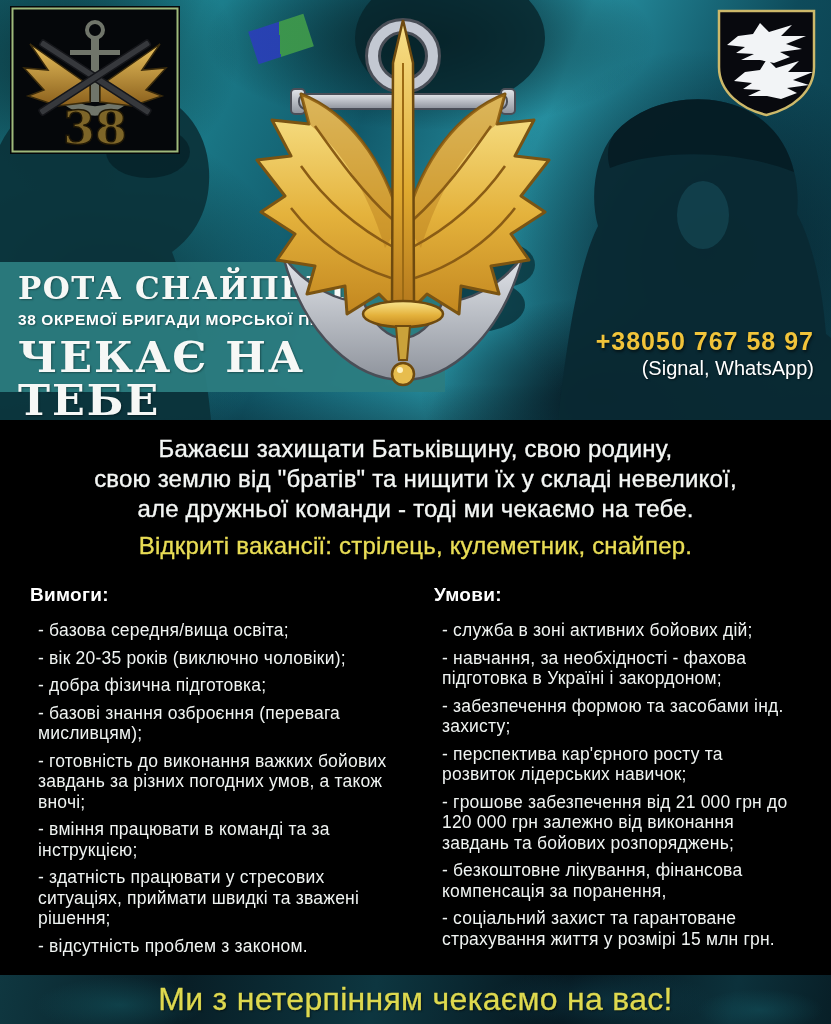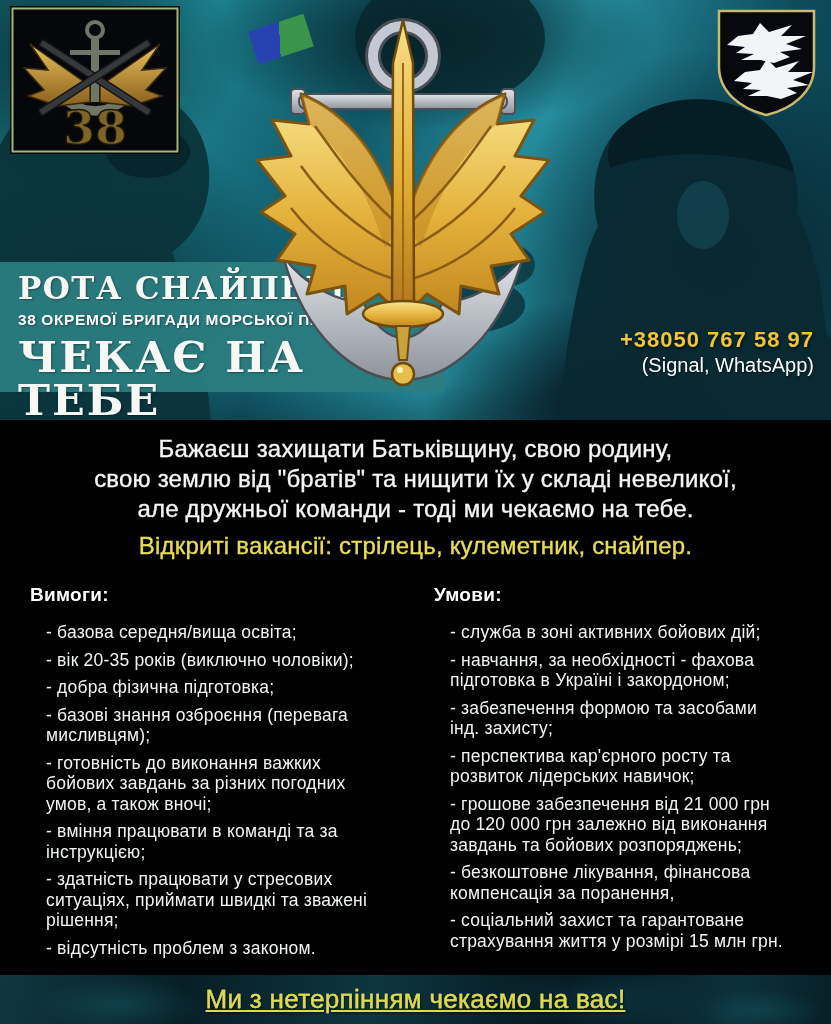--- a/index.html
+++ b/index.html
@@ -34,48 +34,48 @@
   .t1{font-family:"DejaVu Serif",serif;font-weight:bold;font-size:31px;line-height:1.05;
       color:#f6f8f6;letter-spacing:1.5px;text-shadow:1px 1px 2px rgba(0,0,0,.35);}
   .t2{font-weight:bold;font-size:15.5px;line-height:1.1;color:#ffffff;letter-spacing:.6px;
       margin-top:6px;text-shadow:1px 1px 2px rgba(0,0,0,.35);}
   .t3{font-family:"DejaVu Serif",serif;font-weight:bold;font-size:43px;line-height:1.0;
       color:#f6f8f6;letter-spacing:2px;margin-top:8px;text-shadow:1px 1px 2px rgba(0,0,0,.35);}
   .badge38{position:absolute;left:10px;top:6px;z-index:3;}
   .wolf{position:absolute;left:714px;top:5px;z-index:3;}
   .emblem{position:absolute;left:253px;top:8px;z-index:4;}
   .contact{position:absolute;right:17px;top:329px;text-align:right;z-index:5;}
-  .phone{font-weight:bold;font-size:22px;color:#f1c43a;letter-spacing:1px;line-height:1;
+  .phone{font-weight:bold;font-size:25px;color:#f1c43a;letter-spacing:1px;line-height:1;
          text-shadow:1px 2px 3px rgba(0,0,0,.55);text-align:center;}
   .messengers{font-size:20px;color:#ffffff;margin-top:4px;line-height:1;
          text-shadow:1px 1px 2px rgba(0,0,0,.55);}
   
   .content{position:absolute;left:0;top:420px;width:831px;height:555px;background:#000000;color:#eef3f1;}
   .intro{padding-top:14px;text-align:center;font-size:24px;line-height:30px;
          letter-spacing:.2px;color:#f4f7f5;-webkit-text-stroke:.35px #f4f7f5;}
   .vacancies{text-align:center;font-size:24px;margin-top:8px;color:#e9dd55;
          letter-spacing:.2px;-webkit-text-stroke:.35px #e9dd55;}
   .cols{display:flex;padding:24px 24px 0 30px;gap:38px;box-sizing:border-box;}
   .col-req{width:366px;flex:0 0 auto;}
   .col-cond{flex:1;}
   .col-title{font-size:19px;font-weight:bold;margin:0 0 14px 0;color:#ffffff;letter-spacing:.3px;}
-  .col ul,.cols ul{list-style:none;margin:16px;padding:0;}
+  .col ul,.cols ul{list-style:none;margin:8px;padding:0;}
   .cols li{font-size:17.5px;line-height:20.5px;letter-spacing:.2px;margin-bottom:7px;color:#f0f4f2;}
   
   .footer{
     position:absolute;left:0;top:975px;width:831px;height:49px;z-index:2;
     display:flex;align-items:center;justify-content:center;
     background:
       radial-gradient(ellipse 120px 40px at 120px 30px, rgba(20,90,100,.5), transparent 70%),
       radial-gradient(ellipse 160px 45px at 600px 25px, rgba(16,70,85,.45), transparent 70%),
       radial-gradient(ellipse 90px 30px at 760px 35px, rgba(22,96,108,.4), transparent 70%),
       linear-gradient(100deg,#0f3740 0%,#081e26 22%,#0d3640 45%,#06161e 68%,#0c313b 88%,#081f27 100%);
   }
-  .footer-text{font-size:26px;color:#ded94f;letter-spacing:.3px;
-      text-shadow:1px 1px 2px rgba(0,0,0,.6);text-decoration:underline;-webkit-text-stroke:.3px #ded94f;}
+  .footer-text{font-size:32px;color:#ded94f;letter-spacing:.3px;
+      text-shadow:1px 1px 2px rgba(0,0,0,.6);-webkit-text-stroke:.3px #ded94f;}
 </style>
 </head>
 <body>
 
 <div class="poster">
 
   <div class="hero">
 
     <svg class="sil" width="831" height="420" viewBox="0 0 831 420">
       <ellipse cx="450" cy="38" rx="95" ry="68" fill="#07242b" opacity=".8"></ellipse>

